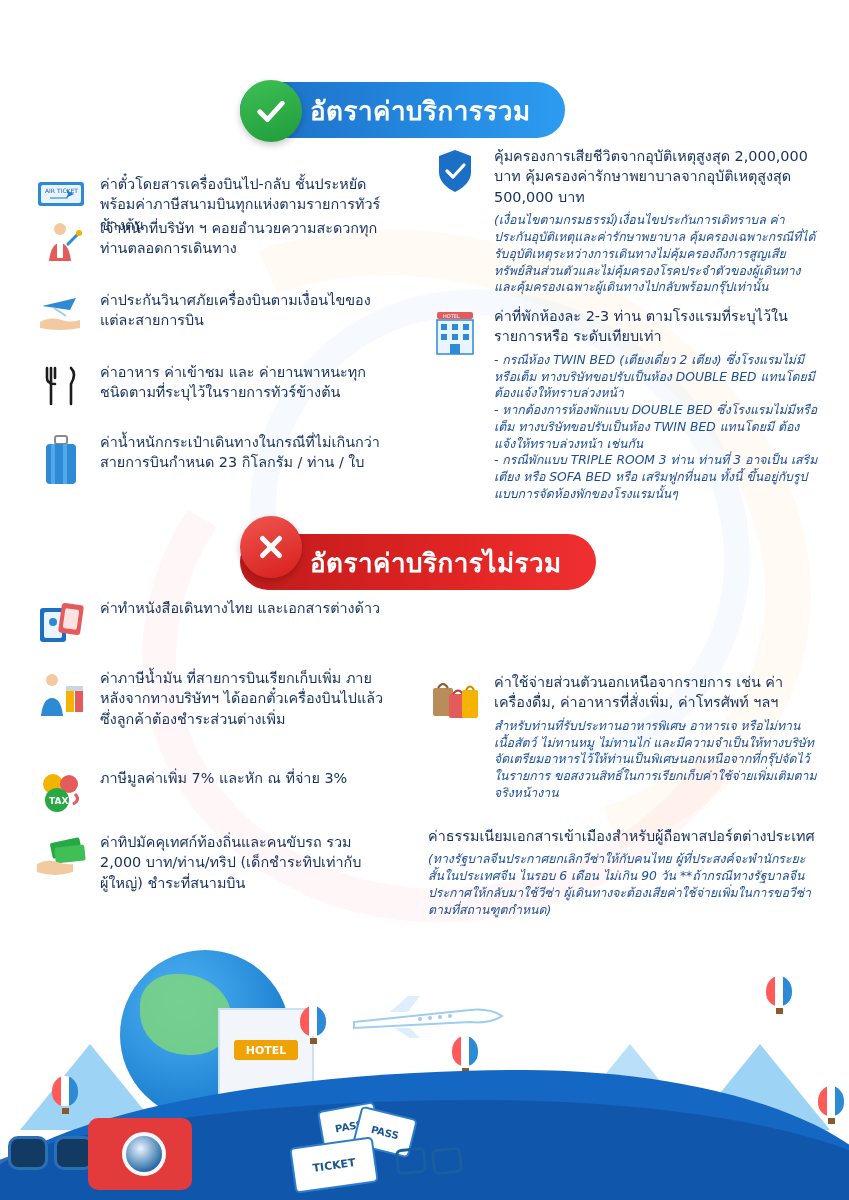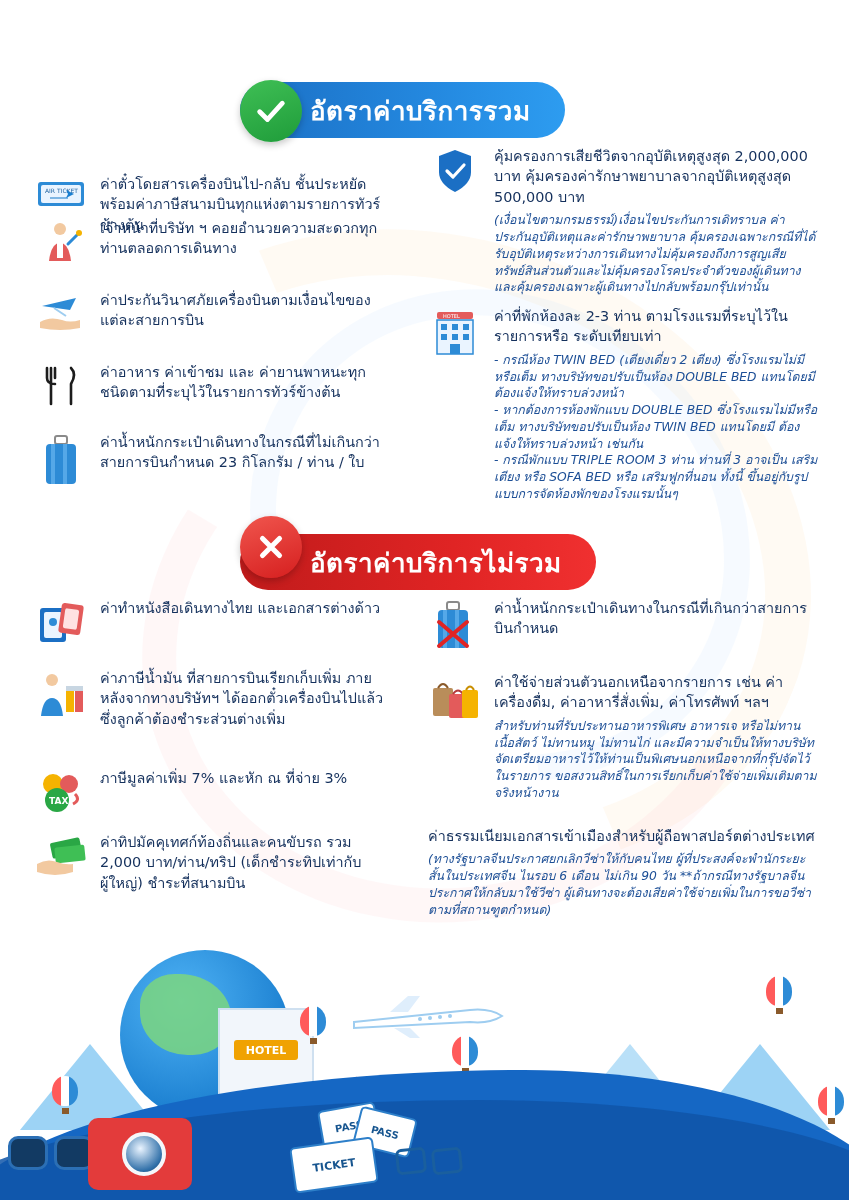--- a/index.html
+++ b/index.html
@@ -358,46 +358,34 @@
     <div class="ic">
       <svg width="52" height="44" viewBox="0 0 52 44">
         <rect x="16" y="6" width="30" height="16" rx="2" fill="#2aa745" transform="rotate(-12 31 14)"></rect>
         <rect x="20" y="12" width="30" height="16" rx="2" fill="#3fbf55" transform="rotate(-6 35 20)"></rect>
         <path d="M2 30 q10-6 20-2 q8 3 16 2 l0 8 q-18 6 -36 0z" fill="#f2c9a0"></path>
       </svg>
     </div>
     <div class="tx">ค่าทิปมัคคุเทศก์ท้องถิ่นและคนขับรถ รวม 2,000 บาท/ท่าน/ทริป (เด็กชำระทิปเท่ากับผู้ใหญ่) ชำระที่สนามบิน</div>
   </div>
 
-  <div class="item" style="left:428px; top:598px; width:392px;">
-    <div class="ic">
-      <svg width="44" height="52" viewBox="0 0 44 52">
-        <rect x="14" y="2" width="12" height="8" rx="2" fill="none" stroke="#8a8a8a" stroke-width="2"></rect>
-        <rect x="5" y="10" width="30" height="38" rx="4" fill="#2d8bd6"></rect>
-        <rect x="10" y="10" width="4" height="38" fill="#55a8e8"></rect>
-        <rect x="22" y="10" width="4" height="38" fill="#55a8e8"></rect>
-        <path d="M6 22 L34 46 M34 22 L6 46" stroke="#e02424" stroke-width="4" stroke-linecap="round"></path>
-      </svg>
-    </div>
-    <div class="tx">ค่าน้ำหนักกระเป๋าเดินทางในกรณีที่เกินกว่าสายการบินกำหนด</div>
-  </div>
 
   <div class="item" style="left:428px; top:672px; width:392px;">
     <div class="ic">
       <svg width="52" height="48" viewBox="0 0 52 48">
         <rect x="4" y="14" width="20" height="28" rx="2" fill="#b98d5a"></rect>
         <path d="M9 14 q5-8 10 0" stroke="#8a5a2b" stroke-width="2" fill="none"></path>
         <rect x="20" y="20" width="18" height="24" rx="2" fill="#e35b5b"></rect>
         <path d="M24 20 q5-7 10 0" stroke="#b53c3c" stroke-width="2" fill="none"></path>
         <rect x="33" y="16" width="16" height="28" rx="2" fill="#f5b301"></rect>
         <path d="M37 16 q4-7 8 0" stroke="#c98f02" stroke-width="2" fill="none"></path>
       </svg>
     </div>
     <div class="tx">
-      <span>ค่าใช้จ่ายส่วนตัวนอกเหนือจากรายการ เช่น ค่าเครื่องดื่ม, ค่าอาหารี่สั่งเพิ่ม, ค่าโทรศัพท์ ฯลฯ</span>
+      <span>ค่าใช้จ่ายส่วนตัวนอกเหนือจากรายการ เช่น ค่าเครื่องดื่ม, ค่าอาหารที่สั่งเพิ่ม, ค่าโทรศัพท์ ฯลฯ</span>
       <span class="note">สำหรับท่านที่รับประทานอาหารพิเศษ อาหารเจ หรือไม่ทานเนื้อสัตว์ ไม่ทานหมู ไม่ทานไก่ และมีความจำเป็นให้ทางบริษัท จัดเตรียมอาหารไว้ให้ท่านเป็นพิเศษนอกเหนือจากที่กรุ๊ปจัดไว้ในรายการ ขอสงวนสิทธิ์ในการเรียกเก็บค่าใช้จ่ายเพิ่มเติมตาม จริงหน้างาน</span>
     </div>
   </div>
 
   <div class="item" style="left:428px; top:826px; width:392px;">
     <div class="tx">
       <span>ค่าธรรมเนียมเอกสารเข้าเมืองสำหรับผู้ถือพาสปอร์ตต่างประเทศ</span>
       <span class="note">(ทางรัฐบาลจีนประกาศยกเลิกวีซ่าให้กับคนไทย ผู้ที่ประสงค์จะพำนักระยะสั้นในประเทศจีน ไนรอบ 6 เดือน ไม่เกิน 90 วัน **ถ้ากรณีทางรัฐบาลจีนประกาศให้กลับมาใช้วีซ่า ผู้เดินทางจะต้องเสียค่าใช้จ่ายเพิ่มในการขอวีซ่าตามที่สถานฑูตกำหนด)</span>
     </div>
   </div>

